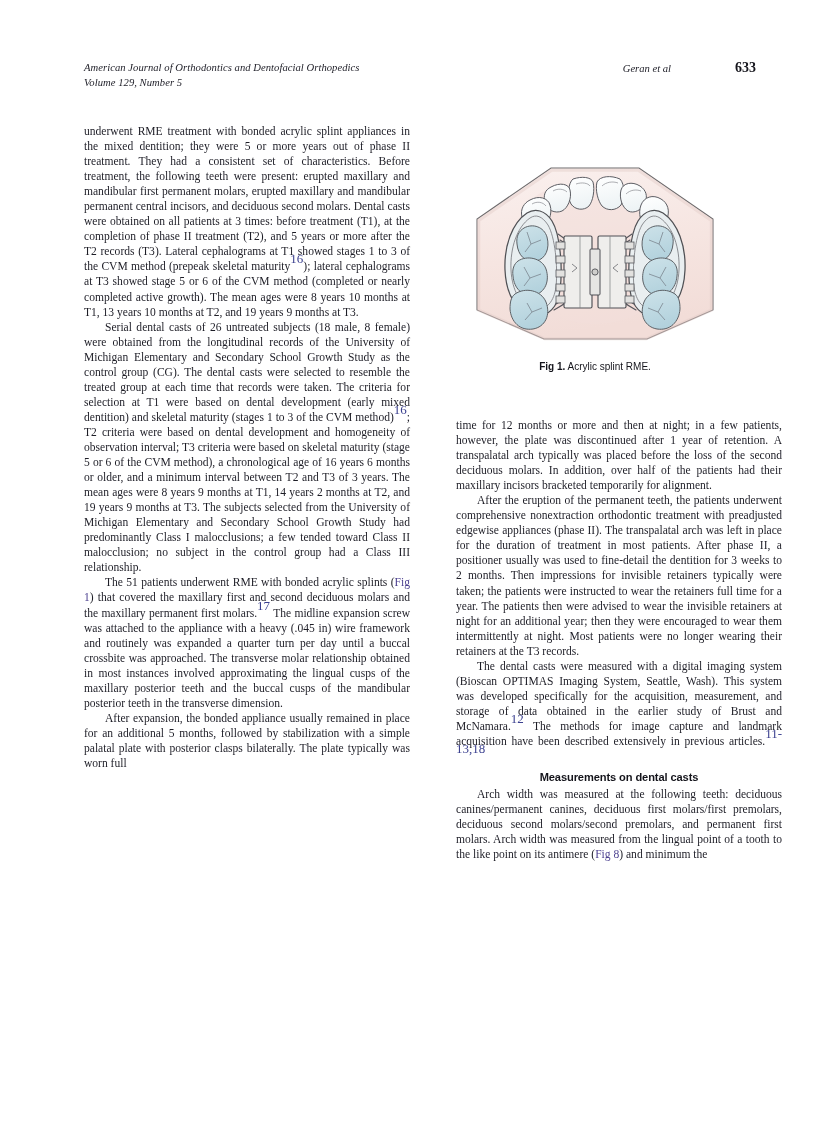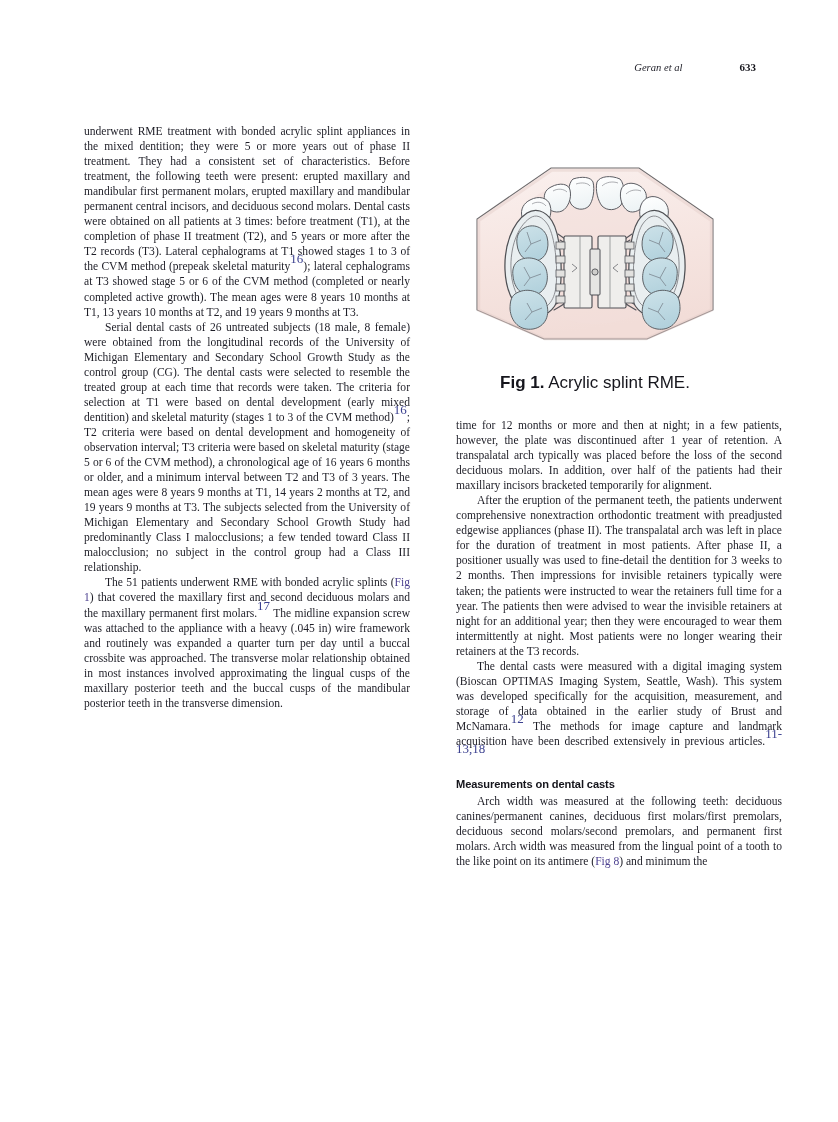--- a/index.html
+++ b/index.html
@@ -45,22 +45,22 @@
     font-size: 10.6px;
     line-height: 15px;
   }
   .runhead-right .authors {
     font-style: italic;
     color: #23232c;
   }
   .runhead-right .pageno {
     font-weight: bold;
     font-style: normal;
-    font-size: 11px;
-    margin-left: 9px;
+    font-size: 14px;
+    margin-left: 16px;
     color: #16161d;
     padding-left: 48px;
   }
 
   
   .col {
     position: absolute;
     width: 326px;
     top: 124px;
     font-size: 11.55px;
@@ -91,22 +91,22 @@
   .sref {
     color: #3a3f8f;
   }
 
   .subhead {
     font-family: "Liberation Sans", "DejaVu Sans", sans-serif;
     font-size: 11.1px;
     font-weight: bold;
     line-height: 14px;
     color: #14141b;
-    margin: 13px 0 3px 0;
-    text-align: left;
+    margin: 6px 0 3px 0;
+    text-align: center;
     letter-spacing: -0.1px;
   }
 
   
   .figure {
     position: absolute;
     left: 432px;
     top: 124px;
     width: 326px;
   }
@@ -114,53 +114,58 @@
     position: relative;
     width: 326px;
     height: 222px;
   }
   .fig-canvas svg {
     display: block;
     width: 326px;
     height: 222px;
   }
   .fig-caption {
-    margin-top: 30px;
+    margin-top: 14px;
     text-align: center;
     font-family: "Liberation Sans", "DejaVu Sans", sans-serif;
-    font-size: 17px;
+    font-size: 10px;
     line-height: 14px;
     color: #15151c;
   }
   .fig-caption .fig-label {
     font-weight: bold;
   }
   .fig-caption .fig-text {
     font-weight: normal;
   }
 </style>
 </head>
 <body>
 
 <div class="page">
 
   <div class="runhead">
+    <div class="runhead-left">
+      <span>American Journal of Orthodontics and Dentofacial Orthopedics</span>
+      <span class="l2">Volume 129, Number 5</span>
+    </div>
     <div class="runhead-right">
       <span class="authors">Geran et al</span><span class="pageno">633</span>
     </div>
   </div>
 
   <div class="col col-left">
 
     <p><span>underwent RME treatment with bonded acrylic splint appliances in the mixed dentition; they were 5 or more years out of phase II treatment. They had a consistent set of characteristics. Before treatment, the following teeth were present: erupted maxillary and mandibular first permanent molars, erupted maxillary and mandibular permanent central incisors, and deciduous second molars. Dental casts were obtained on all patients at 3 times: before treatment (T1), at the completion of phase II treatment (T2), and 5 years or more after the T2 records (T3). Lateral cephalograms at T1 showed stages 1 to 3 of the CVM method (prepeak skeletal maturity</span><sup class="sref">16</sup><span>); lateral cephalograms at T3 showed stage 5 or 6 of the CVM method (completed or nearly completed active growth). The mean ages were 8 years 10 months at T1, 13 years 10 months at T2, and 19 years 9 months at T3.</span></p>
 
     <p class="indent"><span>Serial dental casts of 26 untreated subjects (18 male, 8 female) were obtained from the longitudinal records of the University of Michigan Elementary and Secondary School Growth Study as the control group (CG). The dental casts were selected to resemble the treated group at each time that records were taken. The criteria for selection at T1 were based on dental development (early mixed dentition) and skeletal maturity (stages 1 to 3 of the CVM method)</span><sup class="sref">16</sup><span>; T2 criteria were based on dental development and homogeneity of observation interval; T3 criteria were based on skeletal maturity (stage 5 or 6 of the CVM method), a chronological age of 16 years 6 months or older, and a minimum interval between T2 and T3 of 3 years. The mean ages were 8 years 9 months at T1, 14 years 2 months at T2, and 19 years 9 months at T3. The subjects selected from the University of Michigan Elementary and Secondary School Growth Study had predominantly Class I malocclusions; a few tended toward Class II malocclusion; no subject in the control group had a Class III relationship.</span></p>
 
     <p class="indent"><span>The 51 patients underwent RME with bonded acrylic splints (</span><span class="xref">Fig 1</span><span>) that covered the maxillary first and second deciduous molars and the maxillary permanent first molars.</span><sup class="sref">17</sup><span> The midline expansion screw was attached to the appliance with a heavy (.045 in) wire framework and routinely was expanded a quarter turn per day until a buccal crossbite was approached. The transverse molar relationship obtained in most instances involved approximating the lingual cusps of the maxillary posterior teeth and the buccal cusps of the mandibular posterior teeth in the transverse dimension.</span></p>
 
+    <p class="indent"><span>After expansion, the bonded appliance usually remained in place for an additional 5 months, followed by stabilization with a simple palatal plate with posterior clasps bilaterally. The plate typically was worn full</span></p>
   </div>
 
   <figure class="figure" style="margin:0;">
     <div class="fig-canvas">
       <svg viewBox="0 0 326 222" xmlns="http://www.w3.org/2000/svg">
         <defs>
           <linearGradient id="palateGrad" x1="0" y1="0" x2="0.2" y2="1">
             <stop offset="0%" stop-color="#faf0ee"></stop>
             <stop offset="55%" stop-color="#f6e5e1"></stop>
             <stop offset="100%" stop-color="#f2ddd8"></stop>

